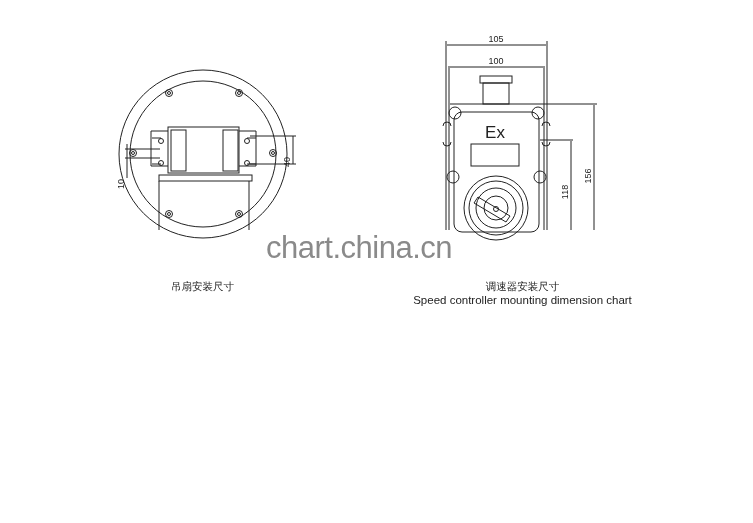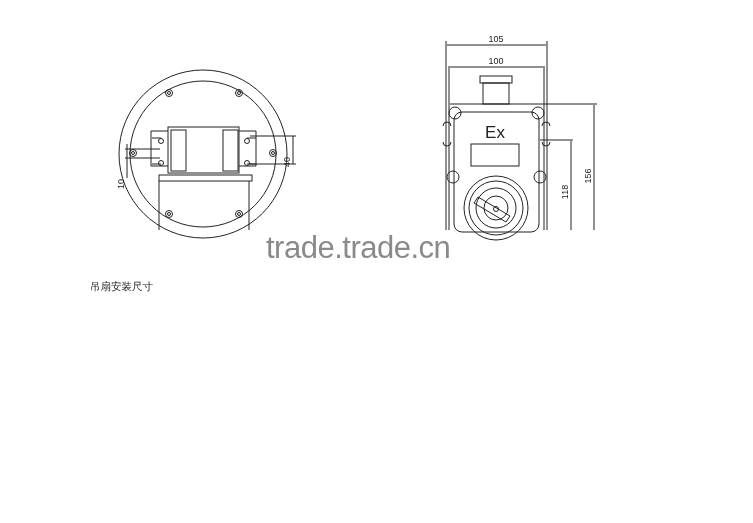--- a/index.html
+++ b/index.html
@@ -1,18 +1,18 @@
 <!DOCTYPE html>
 <html><head>
 <meta charset="utf-8">
 <style>
   html,body{margin:0;padding:0;background:#fff;}
   body{width:753px;height:523px;position:relative;overflow:hidden;font-family:"Liberation Sans",sans-serif;color:#222;}
   svg{position:absolute;left:0;top:0;}
-  .cap{position:absolute;font-size:11.5px;line-height:14px;color:#222;}
+  .cap{position:absolute;text-align:center;font-size:11.5px;line-height:14px;color:#222;}
   .cap .cn{font-family:"DejaVu Sans",sans-serif;font-size:10.5px;}
   .wm{position:absolute;left:266px;top:230px;font-size:31px;color:#8a8a8a;letter-spacing:-0.5px;font-family:"Liberation Sans",sans-serif;}
   .dim{font-family:"Liberation Sans",sans-serif;font-size:9px;fill:#222;}
   .ex{font-family:"Liberation Sans",sans-serif;font-size:17px;fill:#222;}
 </style>
 </head>
 <body>
 
 <svg width="753" height="523" viewBox="0 0 753 523">
   <g fill="none" stroke="#222" stroke-width="1">
@@ -89,19 +89,21 @@
   </g>
   <text class="dim" x="278" y="150" transform="rotate(-90 290 150)" text-anchor="middle">40</text>
   <text class="dim" x="124" y="184" transform="rotate(-90 124 184)" text-anchor="middle">10</text>
   <text class="dim" x="496" y="42" text-anchor="middle">105</text>
   <text class="dim" x="496" y="64" text-anchor="middle">100</text>
   <text class="dim" x="591" y="176" transform="rotate(-90 591 176)" text-anchor="middle">156</text>
   <text class="dim" x="568" y="192" transform="rotate(-90 568 192)" text-anchor="middle">118</text>
   <text class="ex" x="495" y="138" text-anchor="middle">Ex</text>
 </svg>
 
-<div class="wm">trade.trade.cn</div>
+<div class="wm">chart.china.cn</div>
 
 <div class="cap" style="left:90px;top:279px;width:225px;">
   <div class="cn">吊扇安装尺寸</div>
 </div>
 <div class="cap" style="left:395px;top:279px;width:255px;">
+  <div class="cn">调速器安装尺寸</div>
+  <div>Speed controller mounting dimension chart</div>
 </div>
 
 </body></html>

